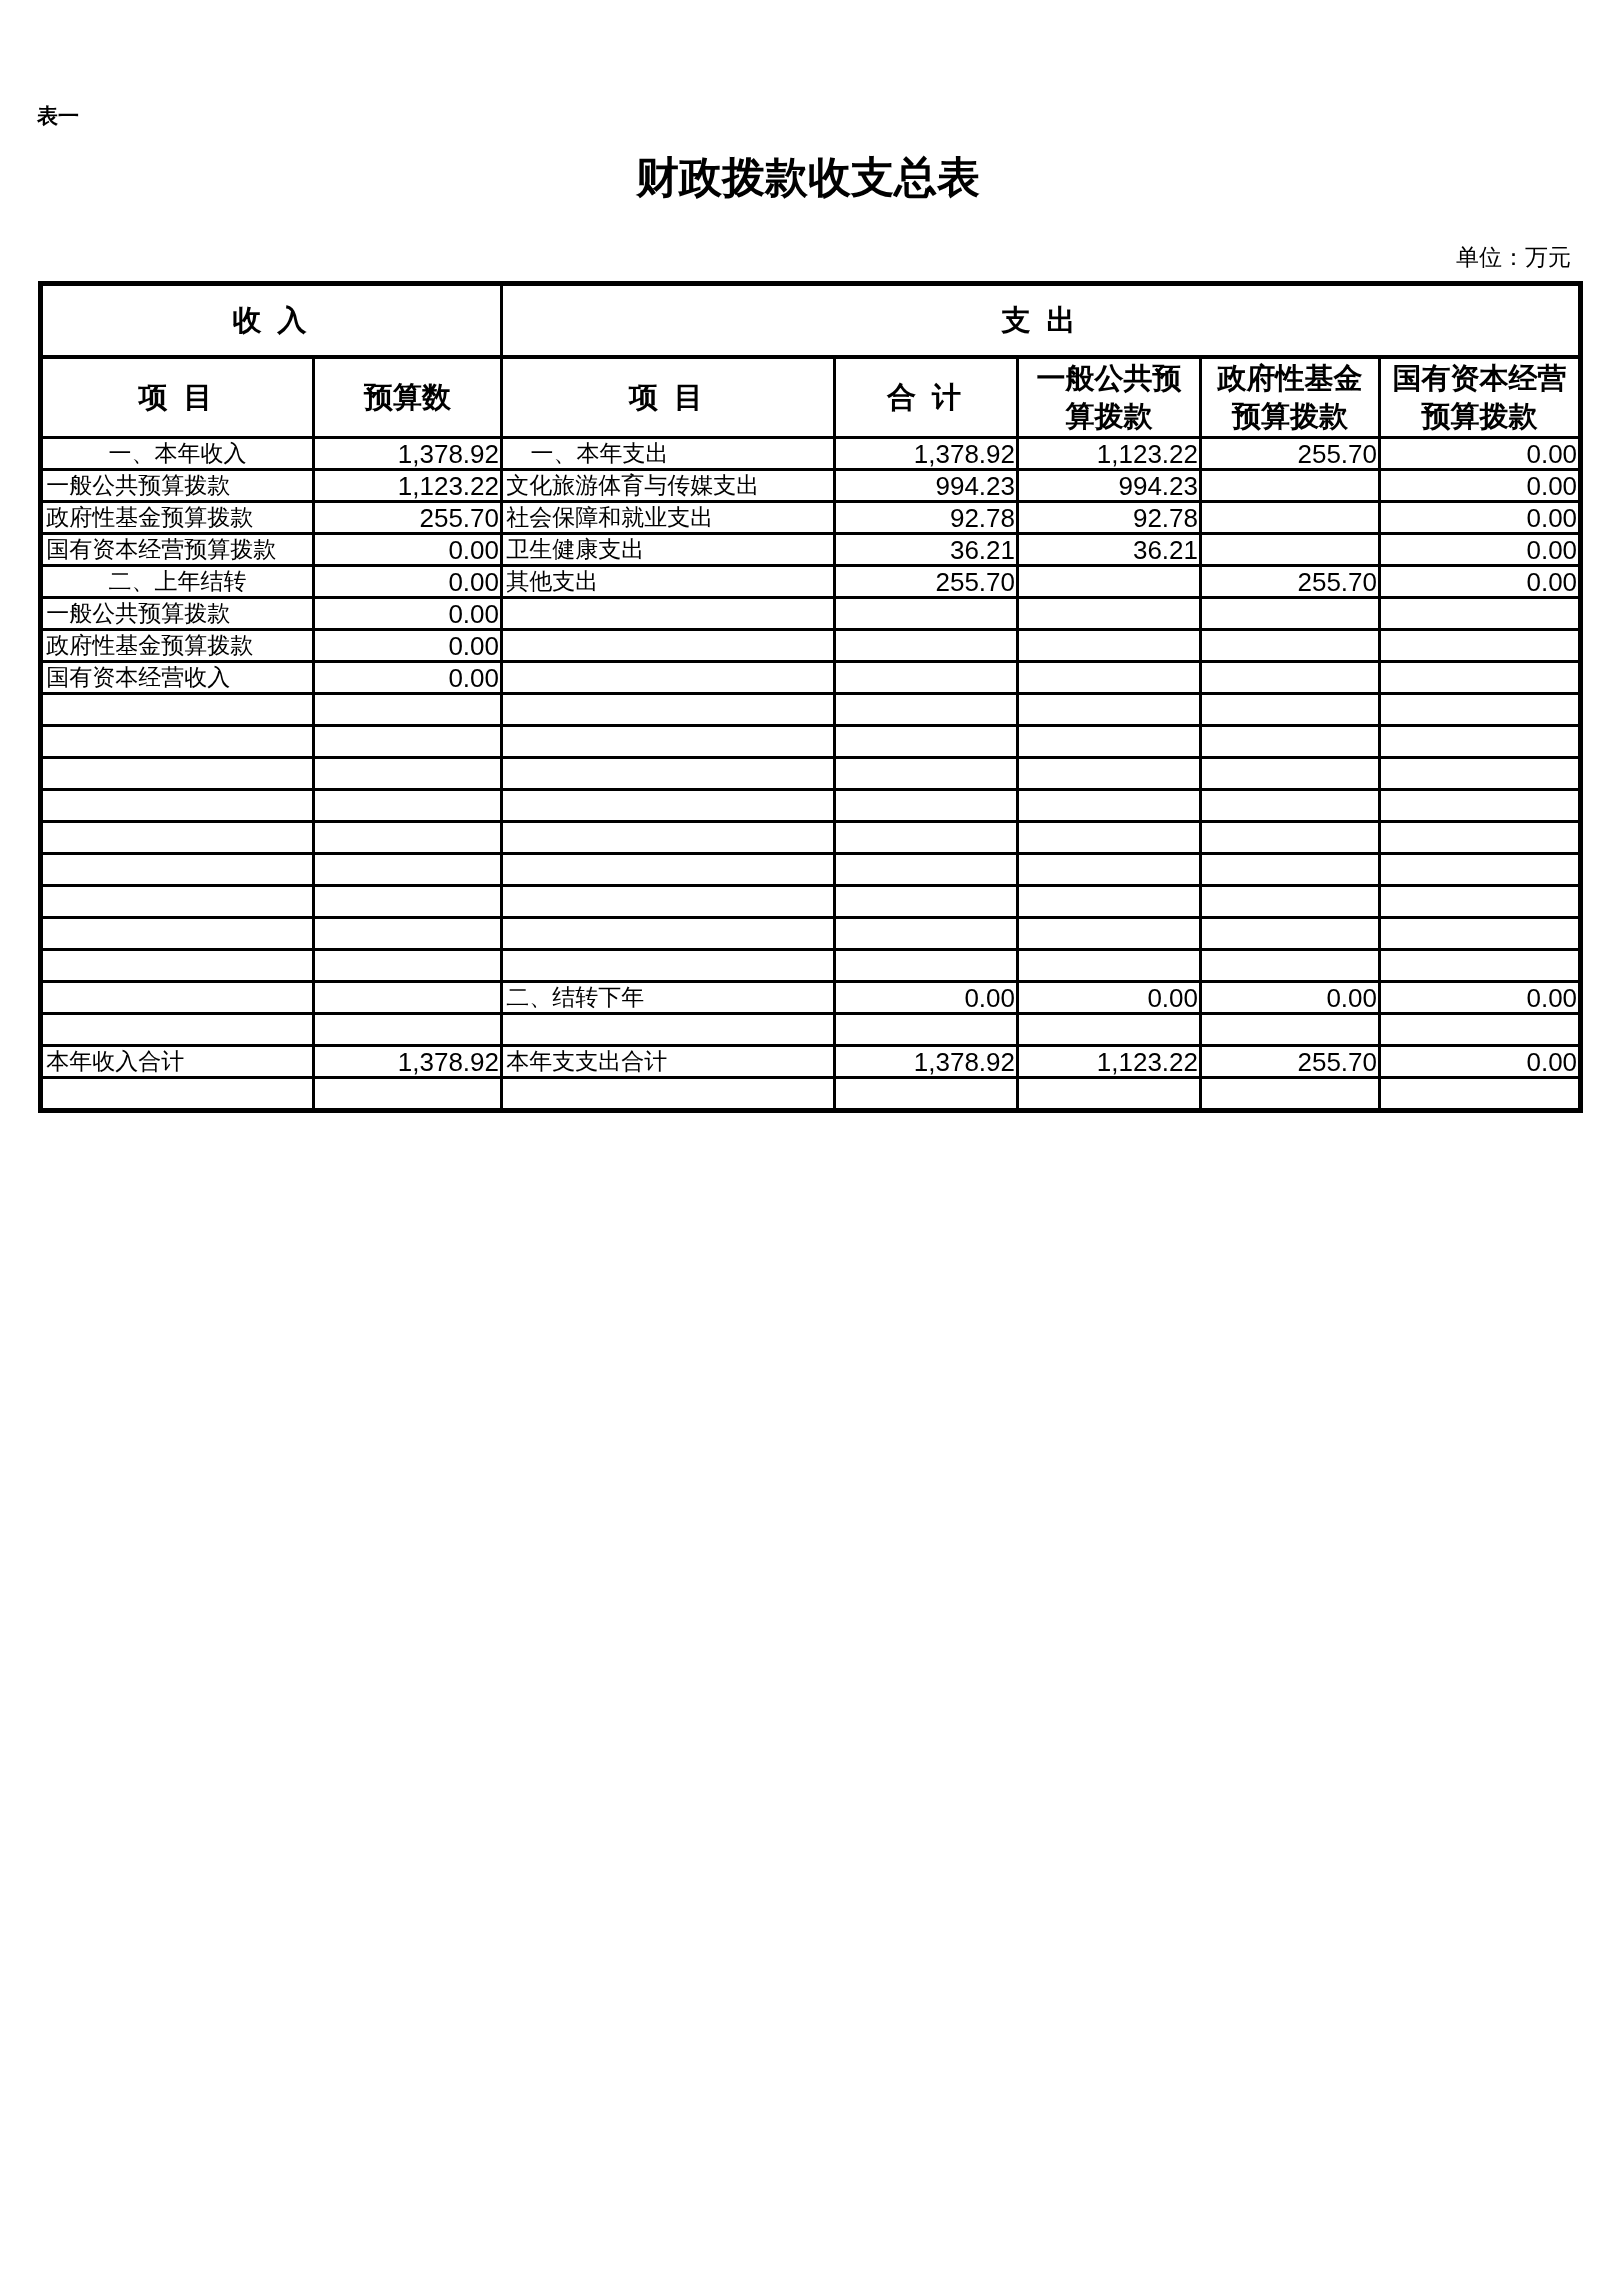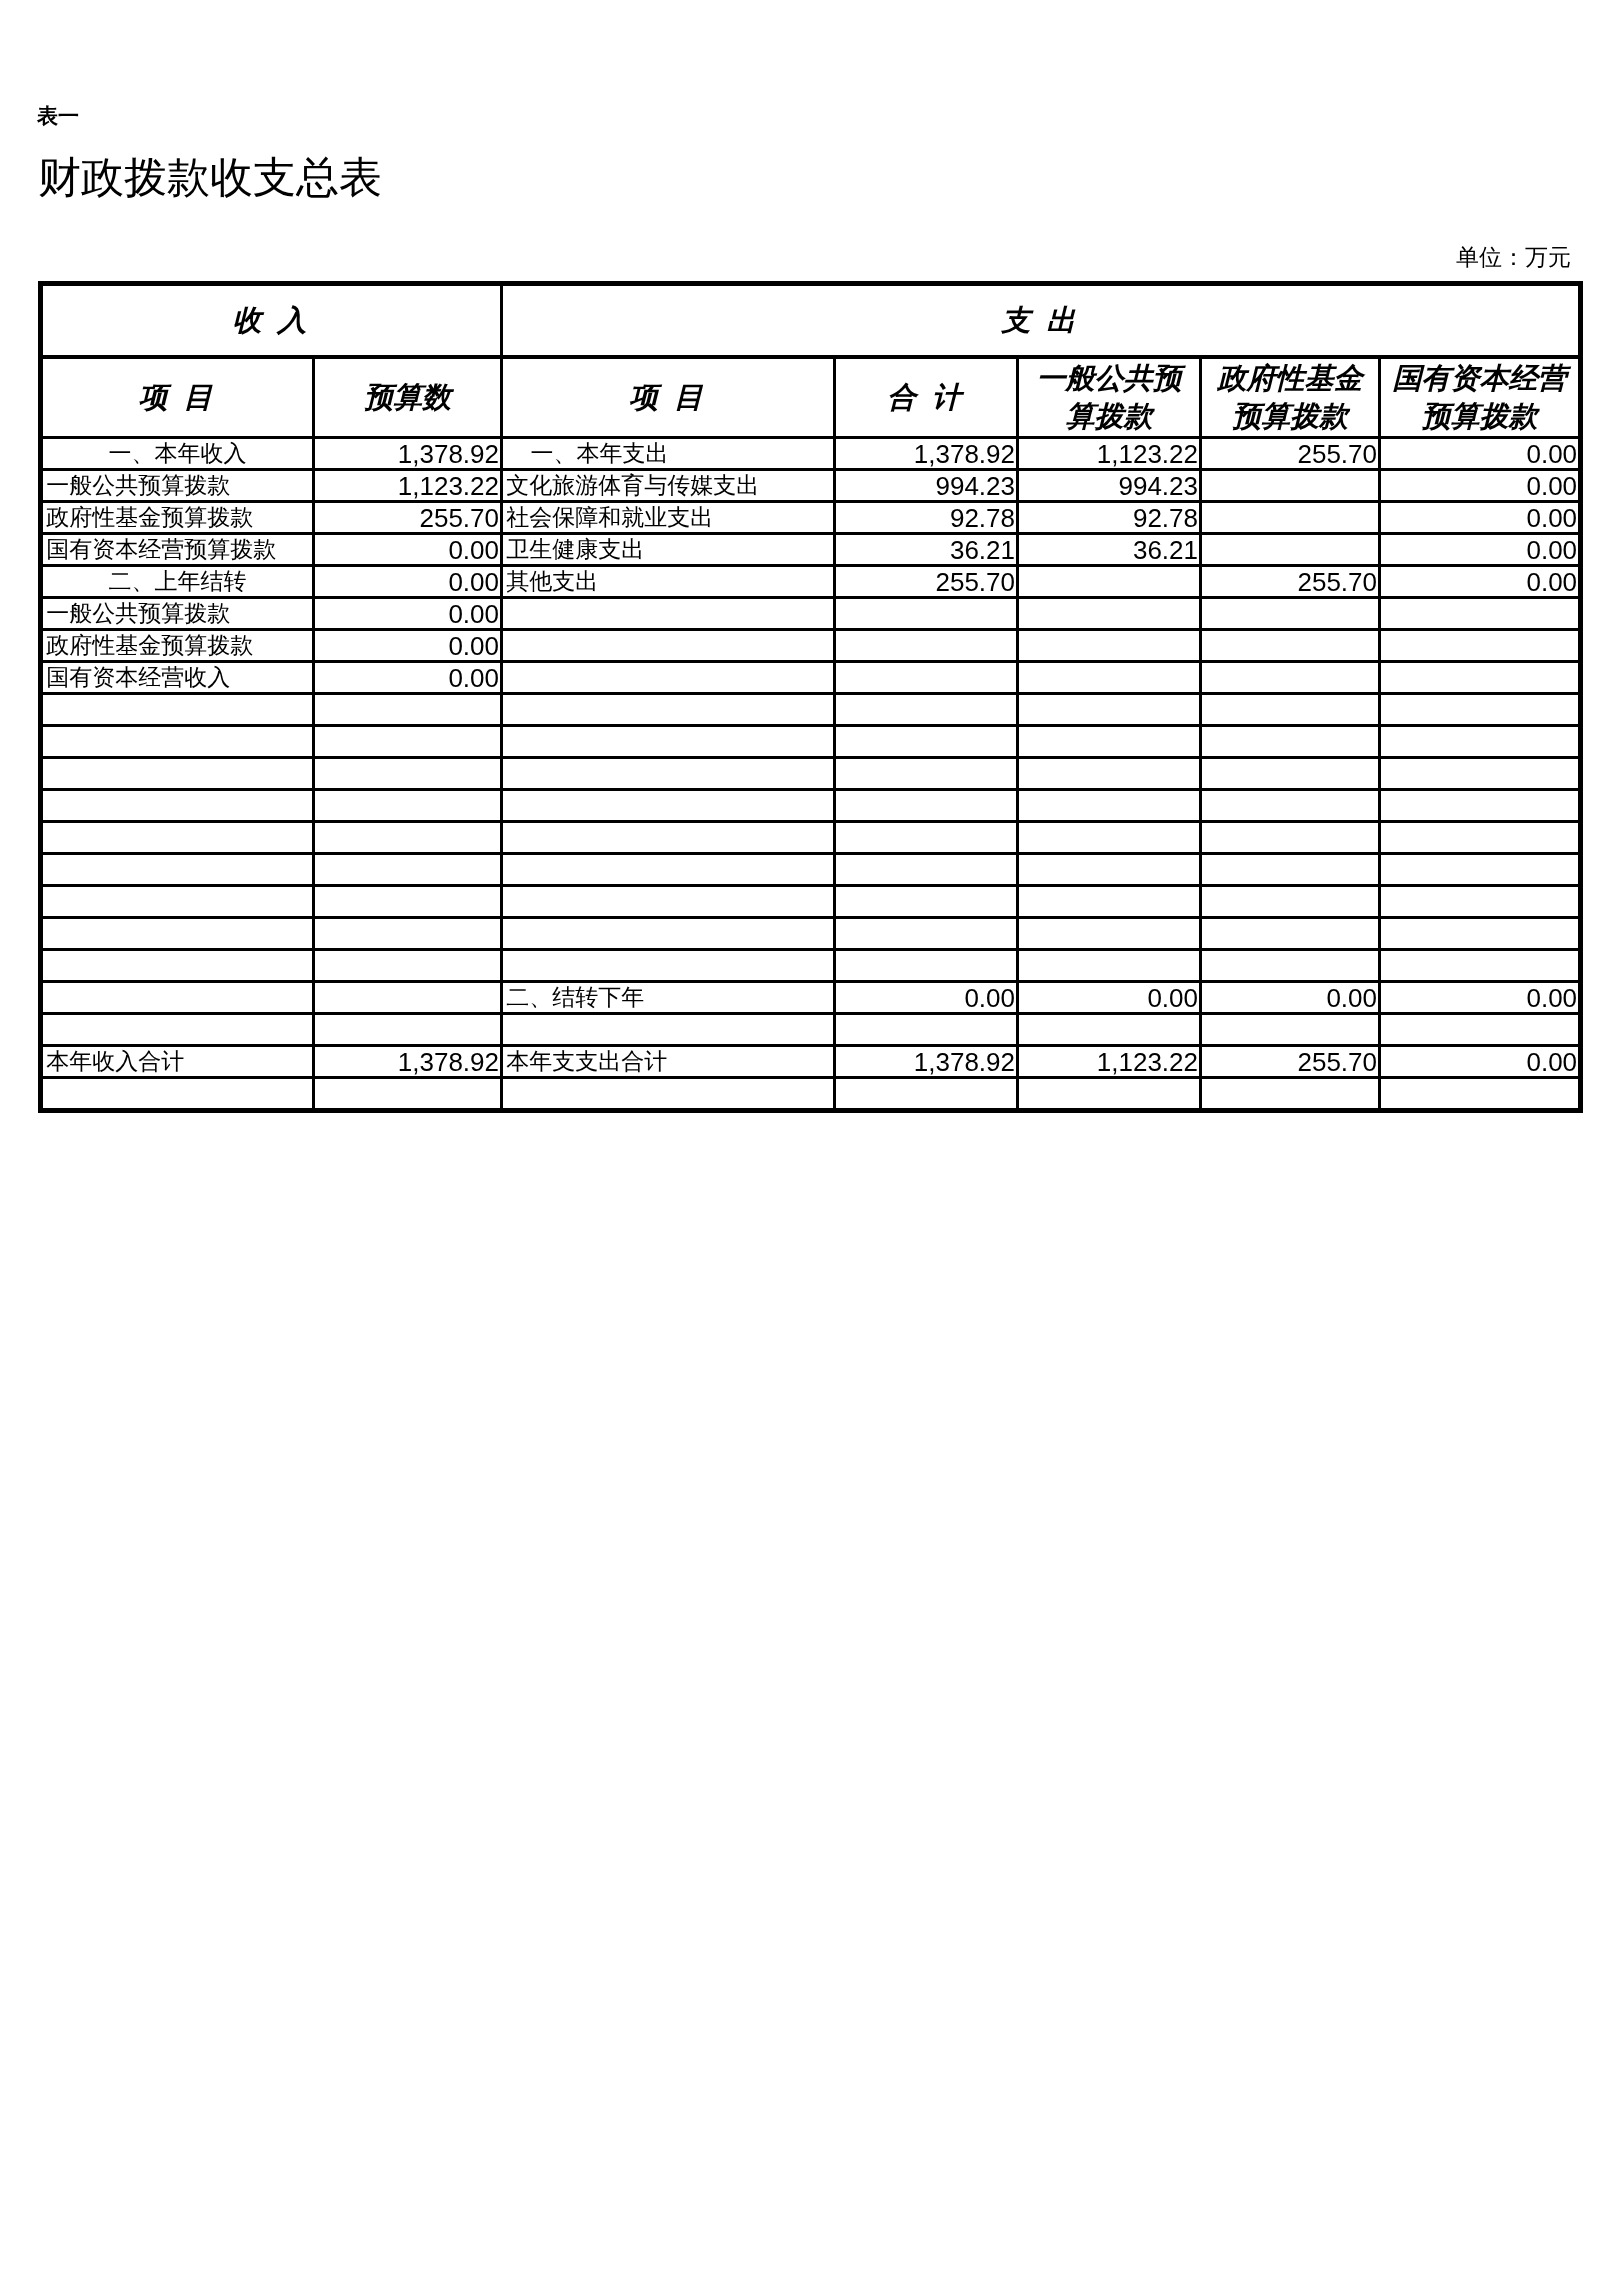--- a/index.html
+++ b/index.html
@@ -8,35 +8,35 @@
     background: #ffffff; color: #000000;
     position: relative;
     font-family: "Liberation Serif", serif;
   }
   .sheet-label {
     position: absolute; left: 37px; top: 106px;
     font-size: 21px; font-weight: bold; line-height: 1;
   }
   .doc-title {
     position: absolute; left: 38px; top: 156px; width: 1540px;
-    font-size: 43px; font-weight: normal; line-height: 1;
+    text-align: center; font-size: 43px; font-weight: bold; line-height: 1;
   }
   .unit-note {
     position: absolute; left: 38px; top: 246px; width: 1533px;
     text-align: right; font-size: 23px; line-height: 1;
   }
   table.budget {
     position: absolute; left: 38px; top: 281px; width: 1540px;
     border-collapse: collapse; table-layout: fixed;
     border: 5.9px solid #000;
   }
   th, td { border: 3.9px solid #000; overflow: hidden; }
   thead th {
     font-weight: bold; text-align: center; vertical-align: middle;
-    padding: 0 3.9px; font-family: "Liberation Serif", serif; font-style: italic;
+    padding: 0 3.9px; font-family: "Liberation Serif", serif;
   }
   tr.h1 th { height: 69px; font-size: 29px; border-bottom-width: 4.6px; }
   tr.h2 th { height: 77px; font-size: 29px; line-height: 1.3; }
   th.sp { letter-spacing: .55em; padding-left: .55em; }
   tbody td {
     height: 29px; font-size: 23px; vertical-align: middle;
     white-space: nowrap; padding: 0; line-height: 1;
   }
   td.lbl  { text-align: left;  padding-left: 3.3px; padding-right: 2.6px; }
   td.lblc { text-align: center; }

